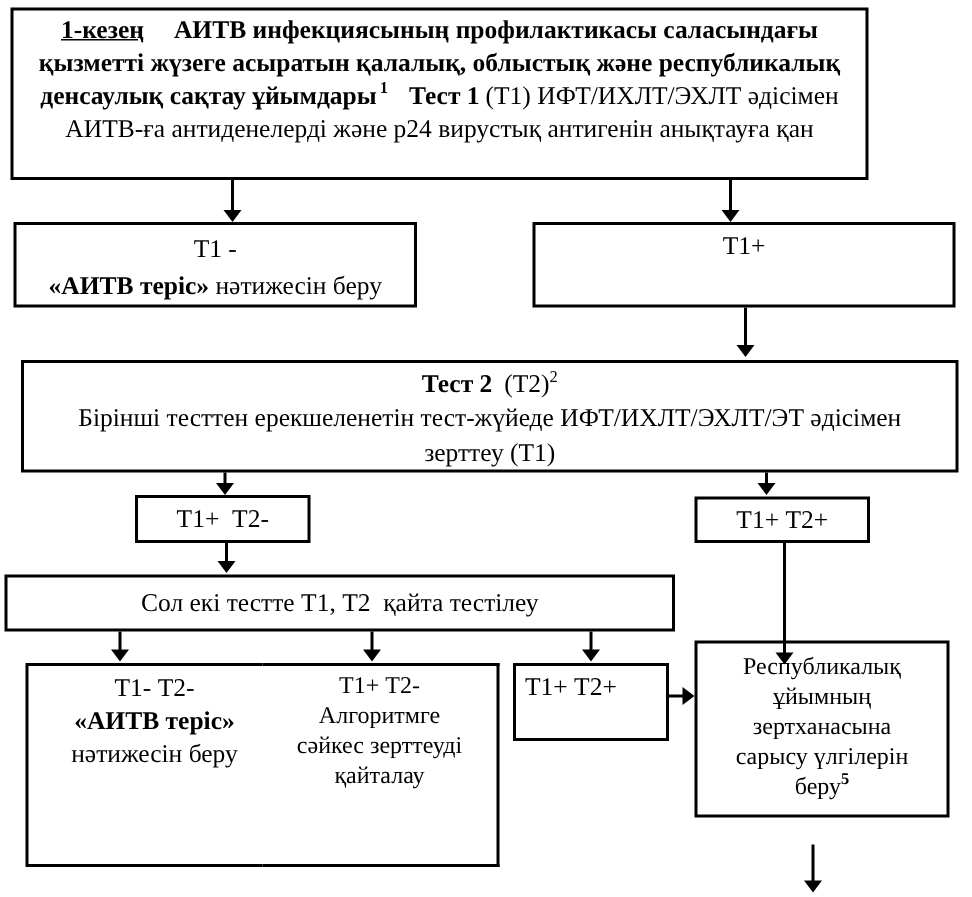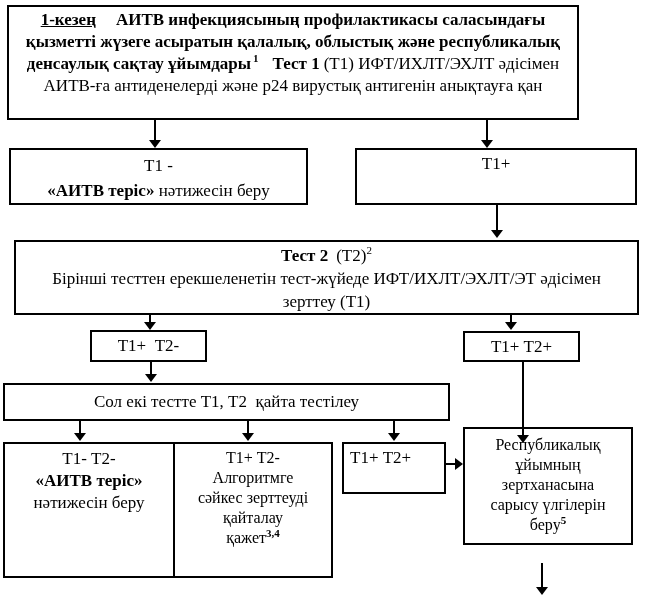--- a/index.html
+++ b/index.html
@@ -15,32 +15,32 @@
   .ln { display:block; }
   .b  { font-weight:bold; }
   sup { font-size:11px; line-height:0; }
 
   
   #top-box   { left:7px;  top:5px;   width:572px; height:115px; font-size:17px; line-height:22px; padding-top:2px; }
   #top-box .stage { text-decoration:underline; margin-right:20px; }
   #top-box sup    { margin:0 14px 0 2px; }
   #top-box .test1 { margin-right:4px; }
 
-  #t1neg-box { left:9px;  top:148px; width:299px; height:57px;  font-size:17px; line-height:25px; padding-top:3px; }
+  #t1neg-box { left:9px;  top:148px; width:269px; height:57px;  font-size:17px; line-height:25px; padding-top:3px; }
   #t1pos-box { left:355px;top:148px; width:282px; height:57px;  font-size:17px; line-height:24px; padding-top:2px; }
 
   #test2-box { left:14px; top:240px; width:625px; height:75px;  font-size:17px; line-height:23px; padding-top:2px; }
   #test2-box .t2code { margin-left:8px; }
 
   #t1pt2n-box    { left:90px;  top:330px; width:117px; height:32px; font-size:17px; line-height:28px; }
   #t1pt2p-mid-box{ left:463px; top:331px; width:117px; height:31px; font-size:17px; line-height:27px; }
 
   #retest-box { left:3px; top:383px; width:447px; height:38px; font-size:17px; line-height:34px; }
 
-  #b1-box { left:3px;   top:442px; width:172px; height:136px; font-size:17px; line-height:22px; padding-top:4px; }
+  #b1-box { left:17px;   top:442px; width:172px; height:136px; font-size:17px; line-height:22px; padding-top:4px; }
   #b2-box { left:175px; top:442px; width:158px; height:136px; font-size:16px; line-height:20px; padding-top:4px; border-left:none; }
   #b3-box { left:342px; top:442px; width:104px; height:52px;  font-size:17px; line-height:22px; text-align:left; padding:3px 0 0 6px; }
   #b4-box { left:463px; top:427px; width:170px; height:118px; font-size:16px; line-height:20px; padding-top:6px; }
 
   
   .arr-down { position:absolute; width:12px; }
   .arr-down .stem { position:absolute; left:5px; top:0; bottom:7px; width:2px; background:#000; }
   .arr-down .head { position:absolute; left:0; bottom:0; width:0; height:0;
                     border-left:6px solid transparent; border-right:6px solid transparent; border-top:8px solid #000; }
   .arr-right { position:absolute; height:12px; }
@@ -112,23 +112,20 @@
     <span class="ln">Т1- Т2-</span>
     <span class="ln b">«АИТВ теріс»</span>
     <span class="ln">нәтижесін беру</span>
   </div>
 
   <div id="b2-box" class="bx">
     <span class="ln">Т1+ Т2-</span>
     <span class="ln">Алгоритмге</span>
     <span class="ln">сәйкес зерттеуді</span>
     <span class="ln">қайталау</span>
-    <span class="ln">
-      <span>қажет</span><sup class="b">3,4</sup>
-    </span>
   </div>
 
   <div id="b3-box" class="bx">
     <span>Т1+ Т2+</span>
   </div>
 
   <div id="b4-box" class="bx">
     <span class="ln">Республикалық</span>
     <span class="ln">ұйымның</span>
     <span class="ln">зертханасына</span>

